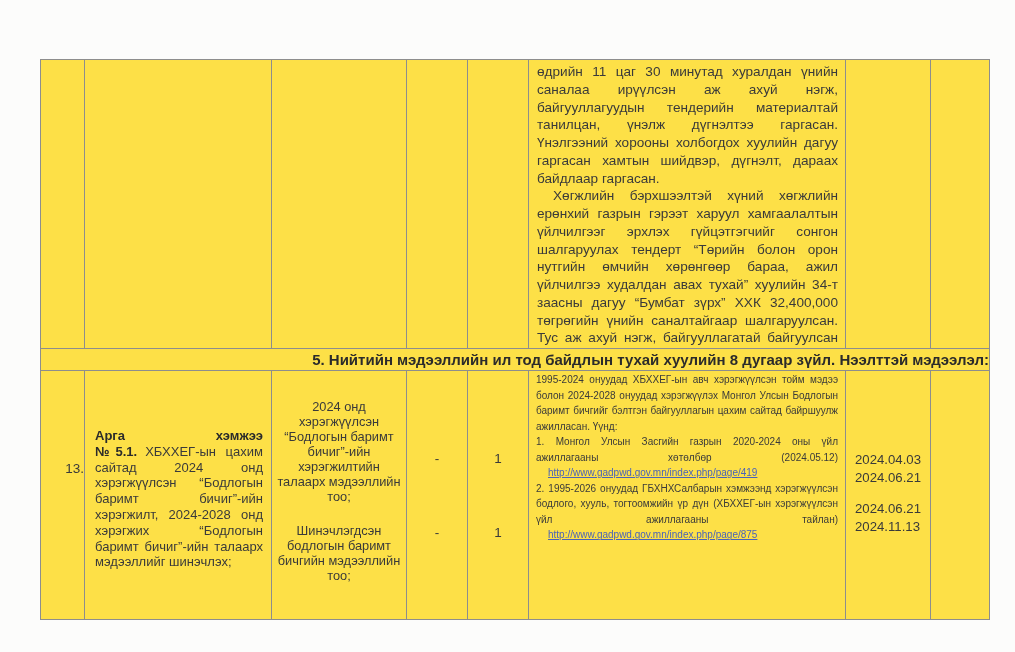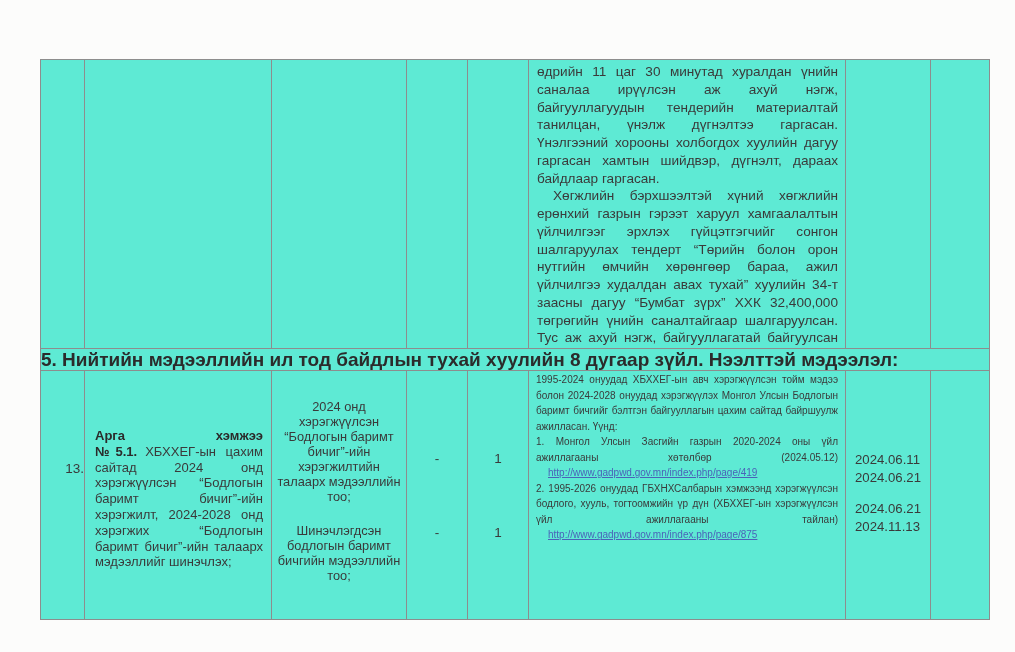--- a/index.html
+++ b/index.html
@@ -10,35 +10,35 @@
     color:#3a3a3a;
     position:relative;
     overflow:hidden;
   }
   .doc-table {
     position:absolute; left:40px; top:59px; width:950px;
     display:grid;
     grid-template-columns:44px 187px 135px 61px 61px 317px 85px 58px;
     grid-template-rows:289px 22px 248px;
     border:1px solid #8d8d8d;
-    background:#5eead4;
+    background:#fde047;
   }
   .cell { border-right:1px solid #8d8d8d; border-bottom:1px solid #8d8d8d; overflow:hidden; }
   .cell.last { border-right:none; }
   .cell.noB { border-bottom:none; }
 
   
   .carryover { padding:3px 7px 0 8px; font-size:13.6px; line-height:17.75px; text-align:justify; }
   .carryover p.indent { text-indent:16px; }
 
   
   .section {
     grid-column:1 / -1; border-right:none;
-    display:flex; align-items:center; justify-content:flex-start;
-    font-weight:bold; font-size:19px; color:#2b2b2b;
+    display:flex; align-items:center; justify-content:flex-end;
+    font-weight:bold; font-size:15px; color:#2b2b2b;
   }
 
   
   .numcell { padding-top:90px; text-align:right; font-size:13.5px; }
   .measure { padding:57px 8px 0 10px; font-size:13px; line-height:15.8px; }
   .measure p { text-align:justify; }
   .measure b { margin-right:8px; color:#2b2b2b; }
   .indicators { padding:28px 4px 0 4px; text-align:center; font-size:12.8px; line-height:15px; }
   .indicators p + p { margin-top:19px; }
   .vals { position:relative; font-size:13.5px; }
@@ -100,21 +100,21 @@
       <span>1. Монгол Улсын Засгийн газрын 2020-2024 оны үйл ажиллагааны хөтөлбөр (2024.05.12)</span>
       <a class="link">http://www.gadpwd.gov.mn/index.php/page/419</a>
     </p>
     <p>
       <span>2. 1995-2026 онуудад ГБХНХСалбарын хэмжээнд хэрэгжүүлсэн бодлого, хууль, тогтоомжийн үр дүн (ХБХХЕГ-ын хэрэгжүүлсэн үйл ажиллагааны тайлан)</span>
       <a class="link">http://www.gadpwd.gov.mn/index.php/page/875</a>
     </p>
   </div>
 
   <div class="cell noB dates">
-    <div>2024.06.11</div>
+    <div>2024.04.03</div>
     <div>2024.06.21</div>
     <div class="dgap"></div>
     <div>2024.06.21</div>
     <div>2024.11.13</div>
   </div>
 
   <div class="cell noB last"></div>
 
 </div>
 

